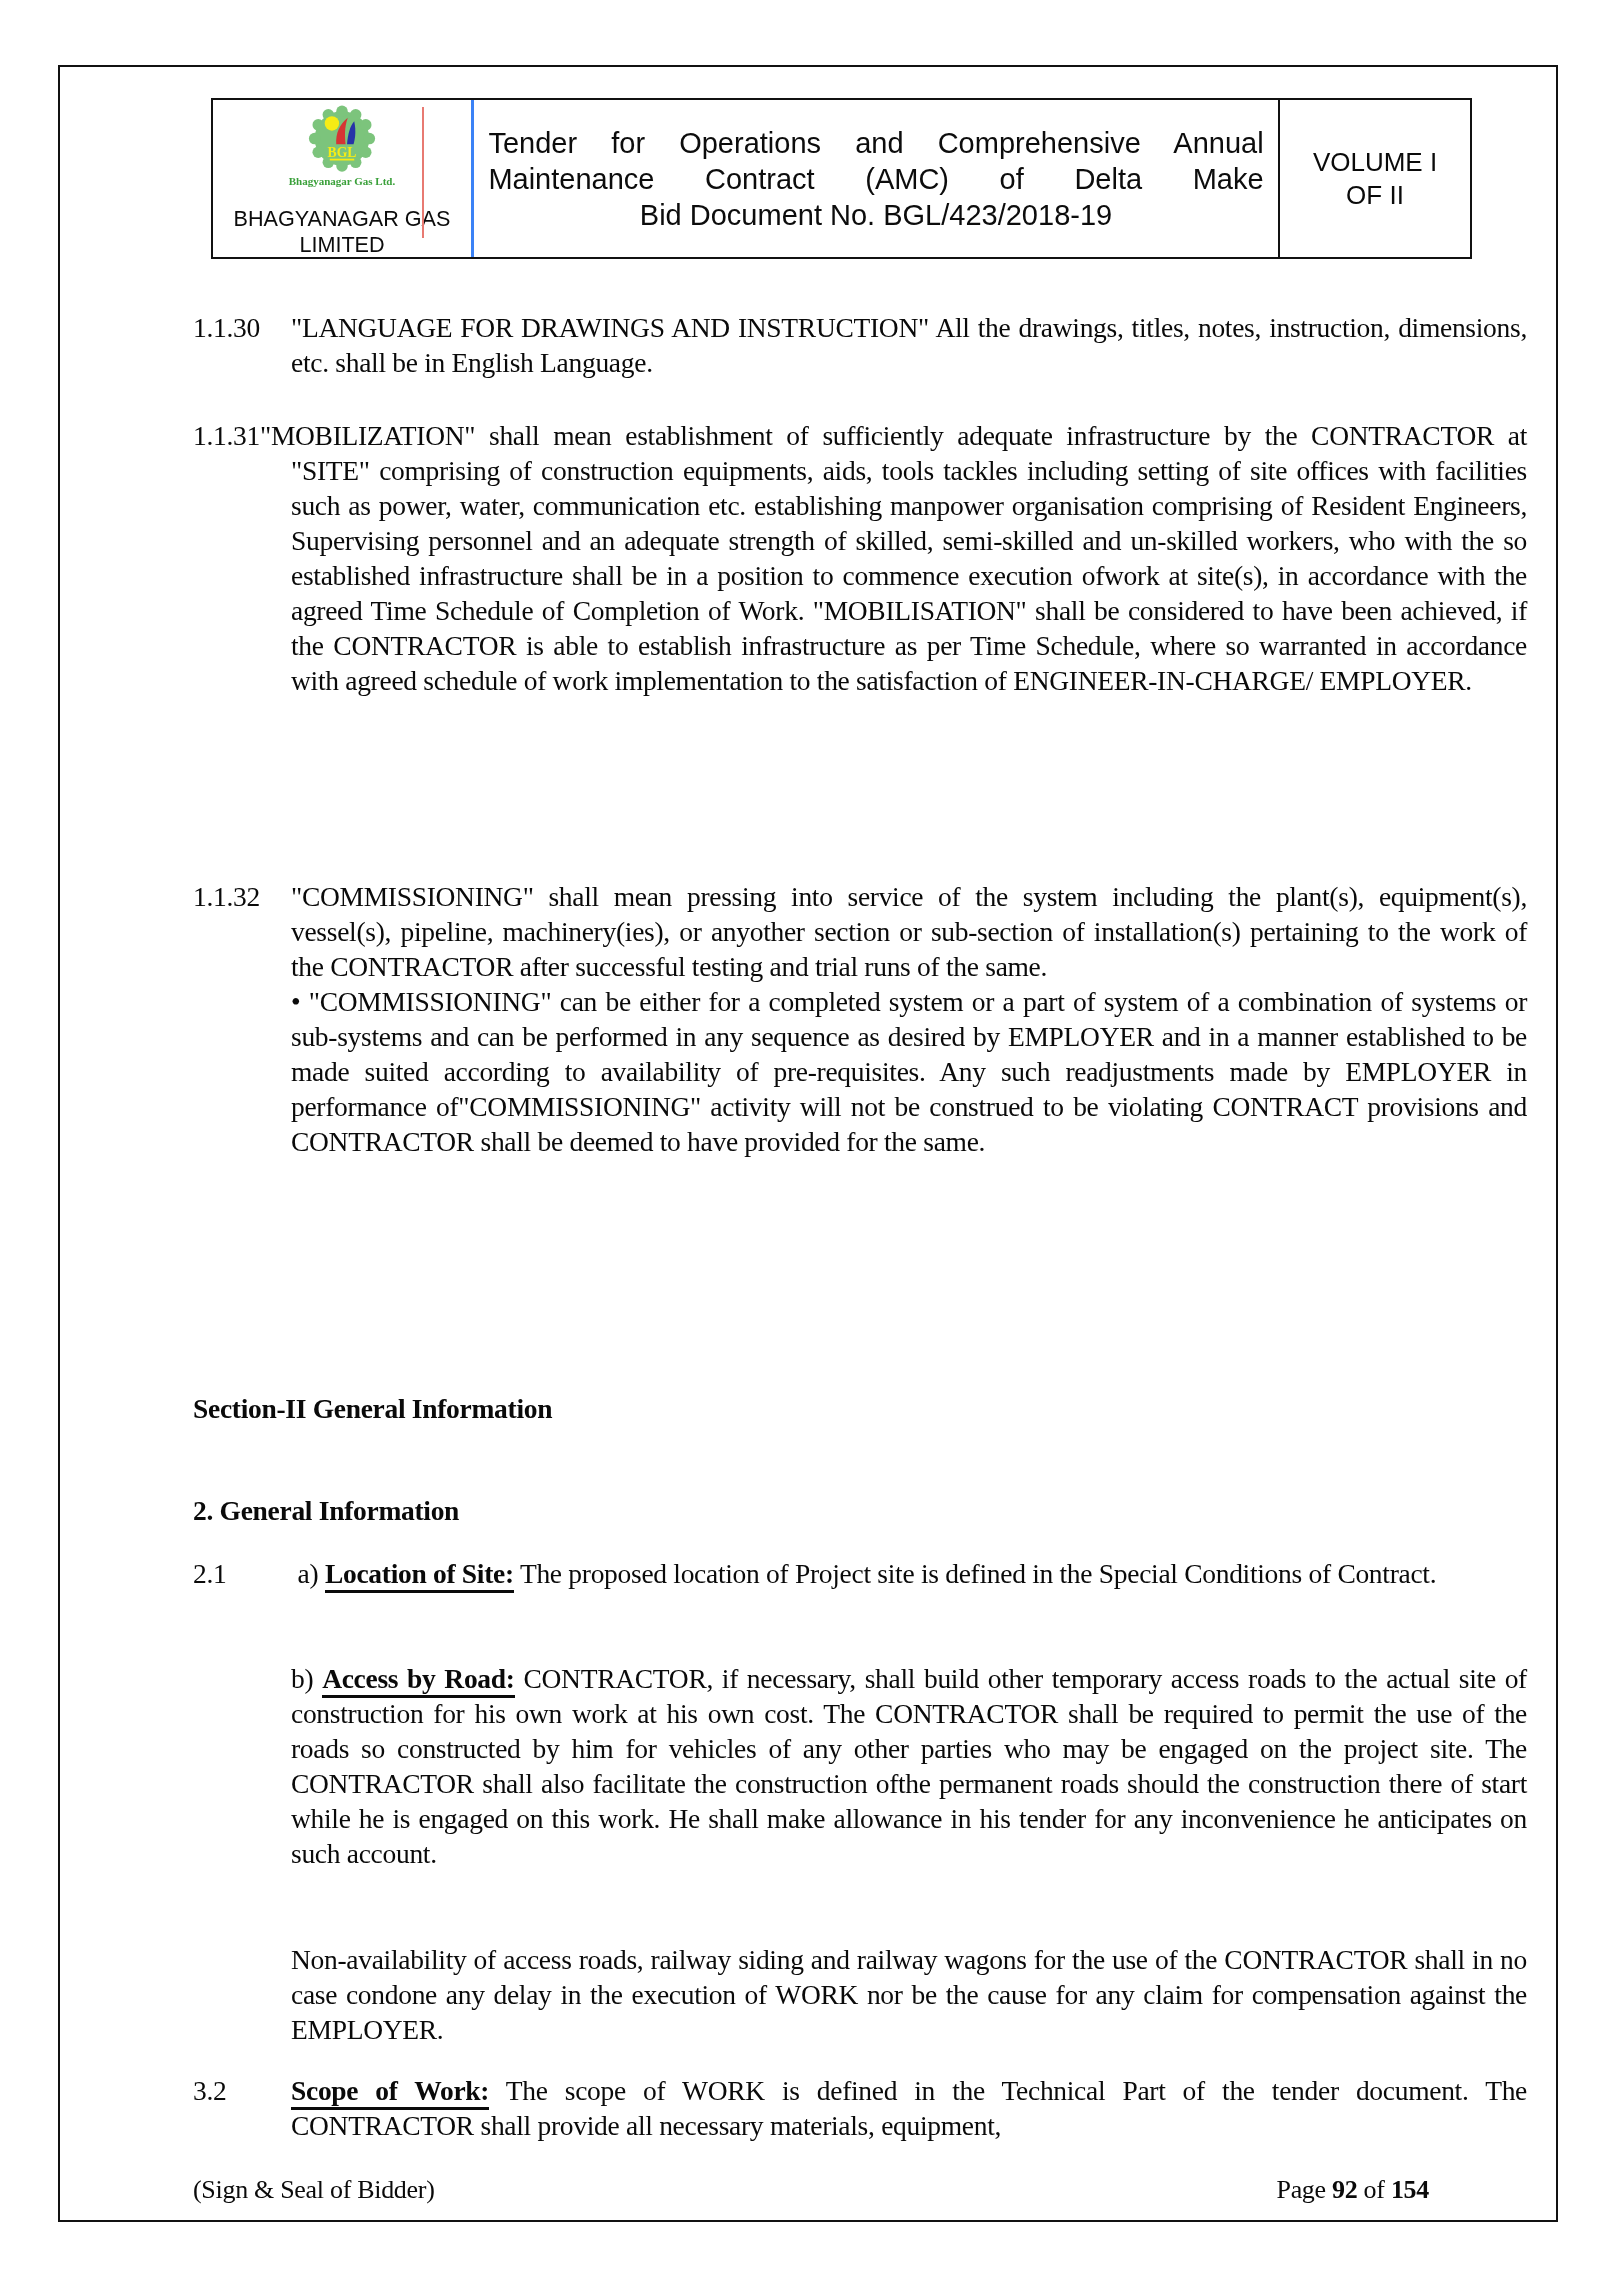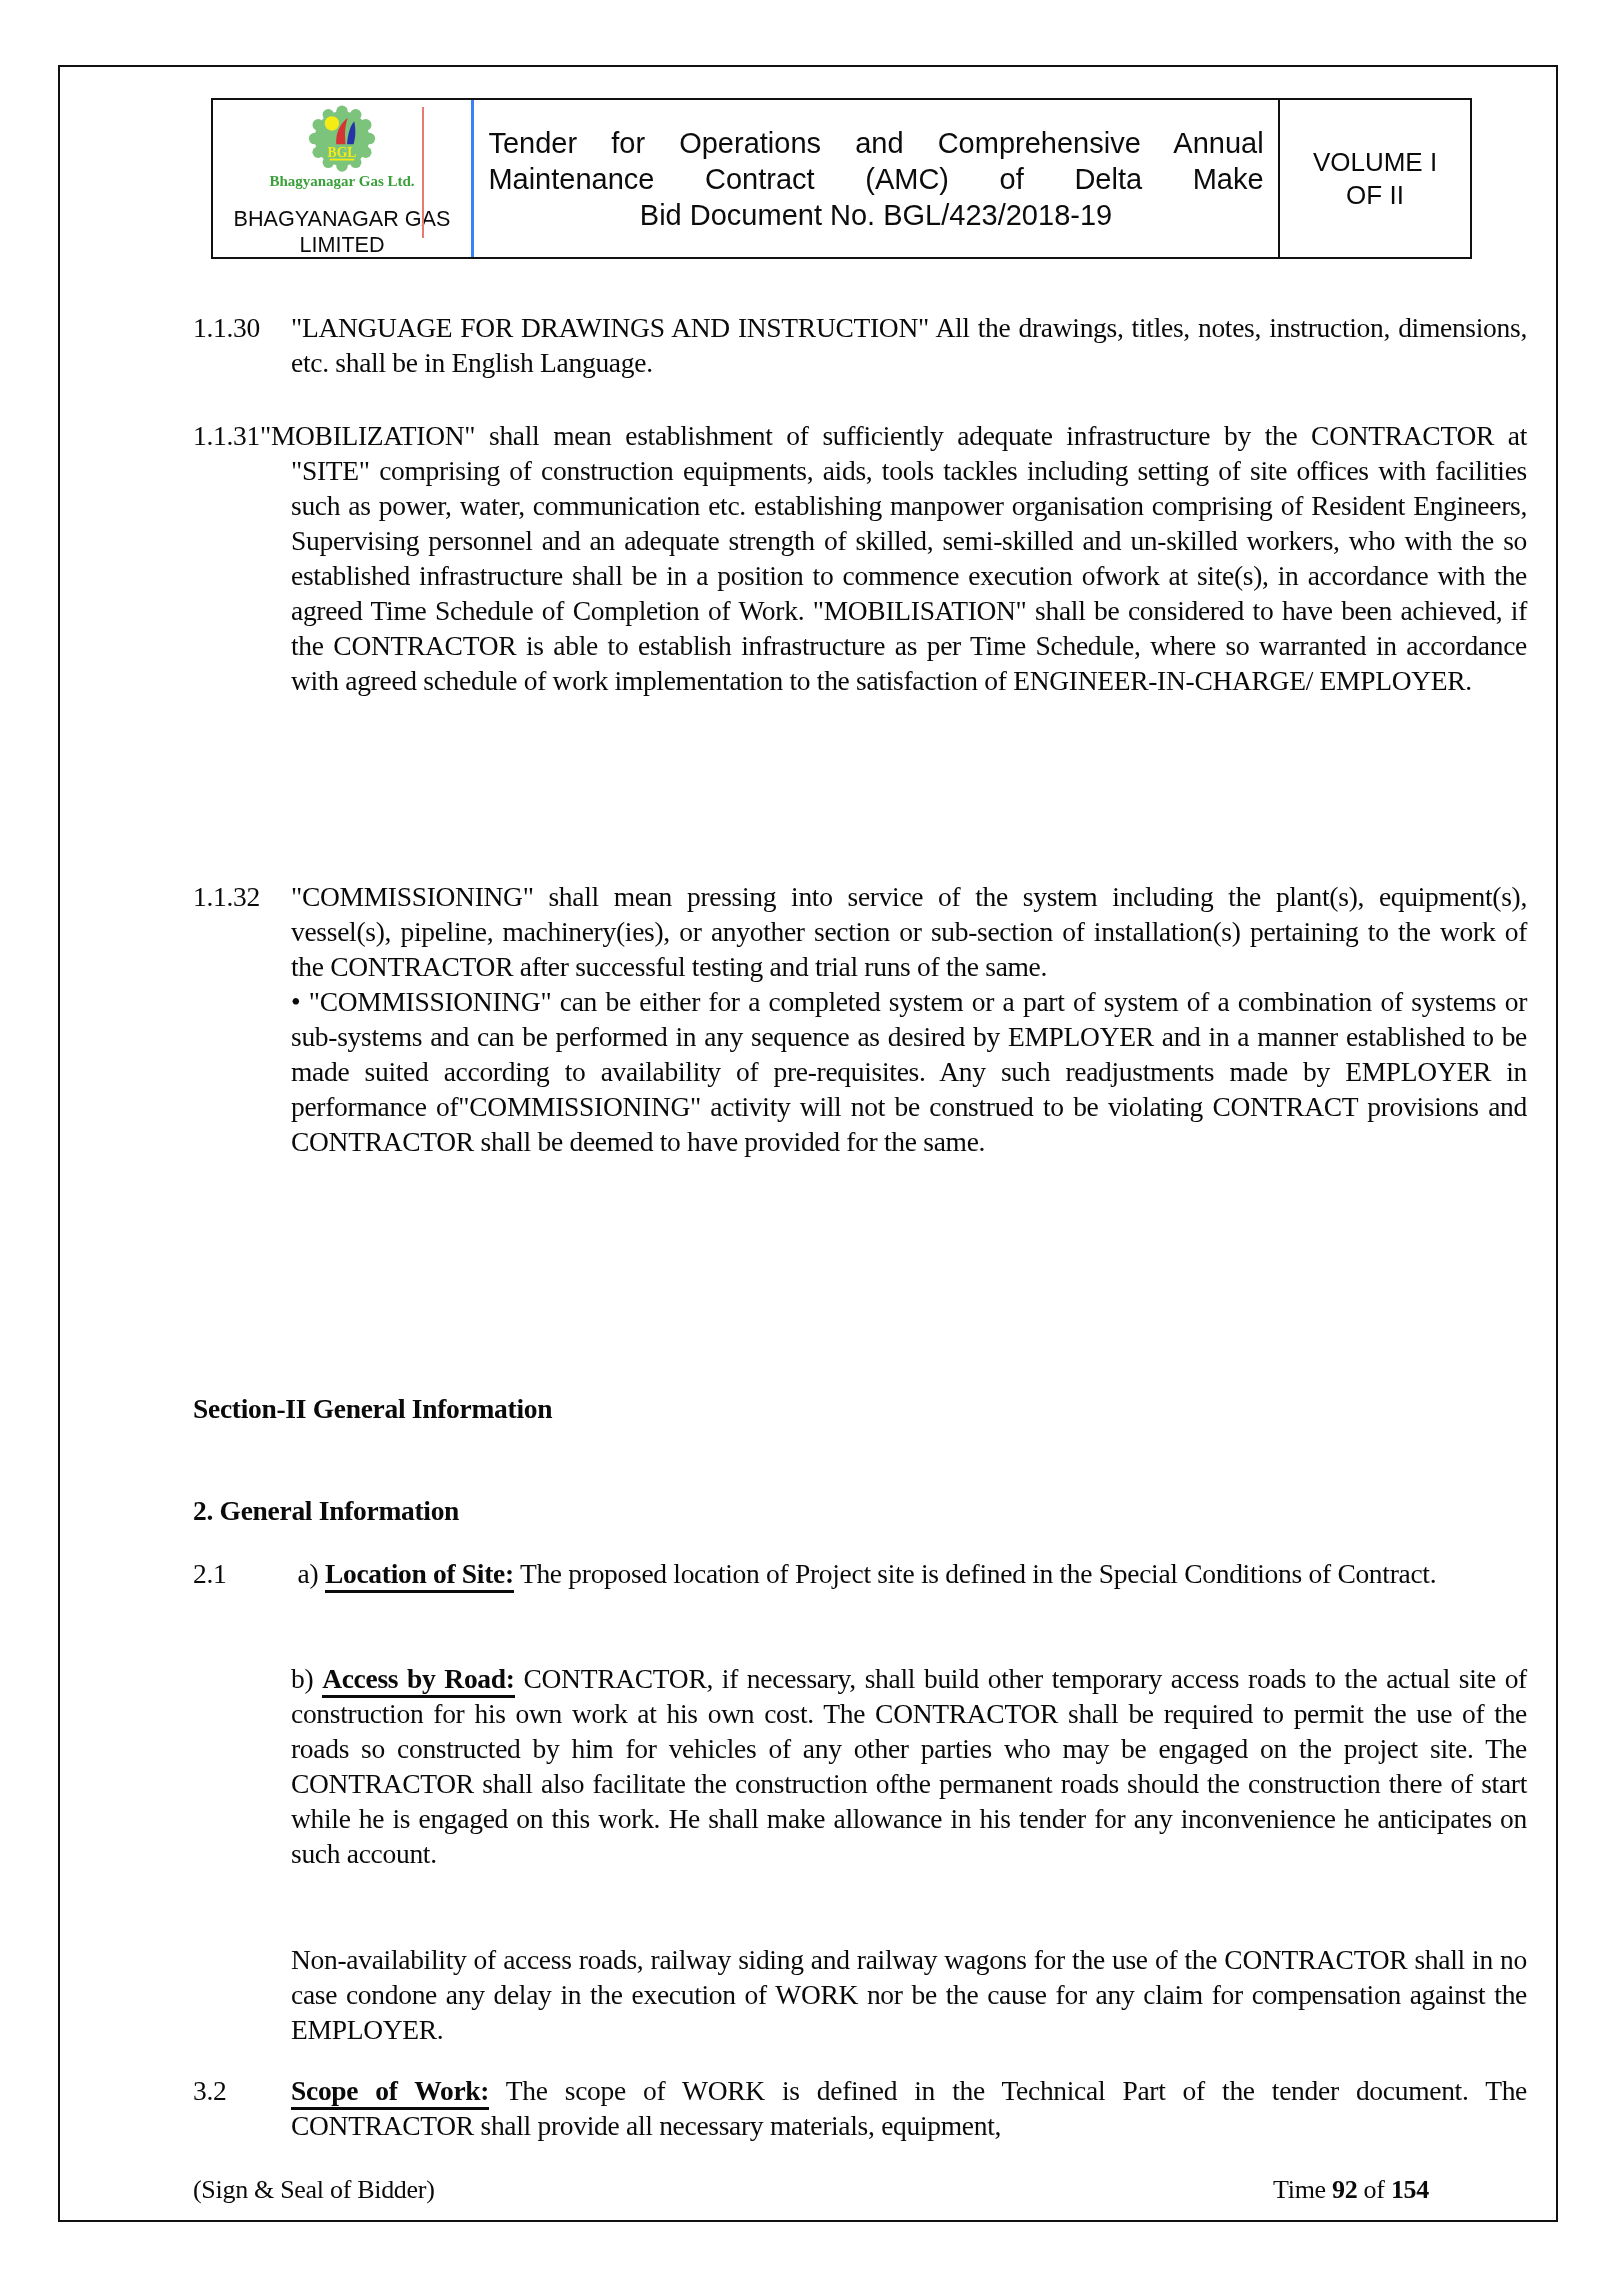--- a/index.html
+++ b/index.html
@@ -8,21 +8,21 @@
 
   
   .hdr-table{position:absolute;left:151px;top:31px;width:1261px;height:161px;border:2px solid #111;box-sizing:border-box;display:flex;}
   .cell{box-sizing:border-box;height:100%;}
   .logo-cell{width:261px;border-right:3px solid #3b82f6;display:flex;flex-direction:column;align-items:center;justify-content:flex-start;padding-top:3.9px;position:relative;overflow:hidden;}
   .title-cell{width:806px;border-right:2px solid #111;display:flex;flex-direction:column;justify-content:center;padding:0 14.4px;font-family:"Liberation Sans",sans-serif;font-size:29px;line-height:36px;color:#0c0c0c;}
   .vol-cell{flex:1;display:flex;flex-direction:column;align-items:center;justify-content:center;font-family:"Liberation Sans",sans-serif;font-size:26px;line-height:33px;}
   .t-just{text-align:justify;text-align-last:justify;}
   .t-left{text-align:left;}
   .t-center{text-align:center;}
-  .logo-caption{font-family:"Liberation Serif",serif;font-weight:bold;font-size:15px;color:#3aa03a;line-height:17px;}
+  .logo-caption{font-family:"Liberation Serif",serif;font-weight:bold;font-size:11px;color:#3aa03a;line-height:17px;}
   .company{font-family:"Liberation Sans",sans-serif;font-size:21.6px;line-height:25.5px;text-align:center;color:#0c0c0c;margin-top:16px;}
   .red-artifact{position:absolute;top:6.5px;right:47px;width:2px;height:131px;background:#e87a72;}
 
   
   .para{position:absolute;left:133px;width:1236px;font-size:27.5px;line-height:35px;text-align:justify;letter-spacing:-0.3px;}
   .hang{padding-left:98px;}
   .num{display:inline-block;width:98px;margin-left:-98px;}
   .num.flush{width:auto;margin-left:-98px;padding-right:0;}
   .sub{padding-left:98px;}
   .heading{position:absolute;left:133px;width:1236px;font-size:27.5px;font-weight:bold;letter-spacing:-0.3px;}
@@ -97,17 +97,17 @@
   <div class="para hang" style="top:1489px;"><span class="num">2.1</span><span> a) </span><span class="bu">Location of Site:</span><span> The proposed location of Project site is defined in the Special Conditions of Contract.</span></div>
 
   <div class="para sub" style="top:1594px;"><span>b) </span><span class="bu">Access by Road:</span><span> CONTRACTOR, if necessary, shall build other temporary access roads to the actual site of construction for his own work at his own cost. The CONTRACTOR shall be required to permit the use of the roads so constructed by him for vehicles of any other parties who may be engaged on the project site. The CONTRACTOR shall also facilitate the construction ofthe permanent roads should the construction there of start while he is engaged on this work. He shall make allowance in his tender for any inconvenience he anticipates on such account.</span></div>
 
   <div class="para sub" style="top:1875px;"><span>Non-availability of access roads, railway siding and railway wagons for the use of the CONTRACTOR shall in no case condone any delay in the execution of WORK nor be the cause for any claim for compensation against the EMPLOYER.</span></div>
 
   <div class="para hang" style="top:2006px;"><span class="num">3.2</span><span class="bu">Scope of Work:</span><span> The scope of WORK is defined in the Technical Part of the tender document. The CONTRACTOR shall provide all necessary materials, equipment,</span></div>
 
   <div class="footer">
     <span>(Sign &amp; Seal of Bidder)</span>
-    <span><span>Time </span><span class="b">92</span><span> of </span><span class="b">154</span></span>
+    <span><span>Page </span><span class="b">92</span><span> of </span><span class="b">154</span></span>
   </div>
 
 </div>
 
 
 </body></html>

